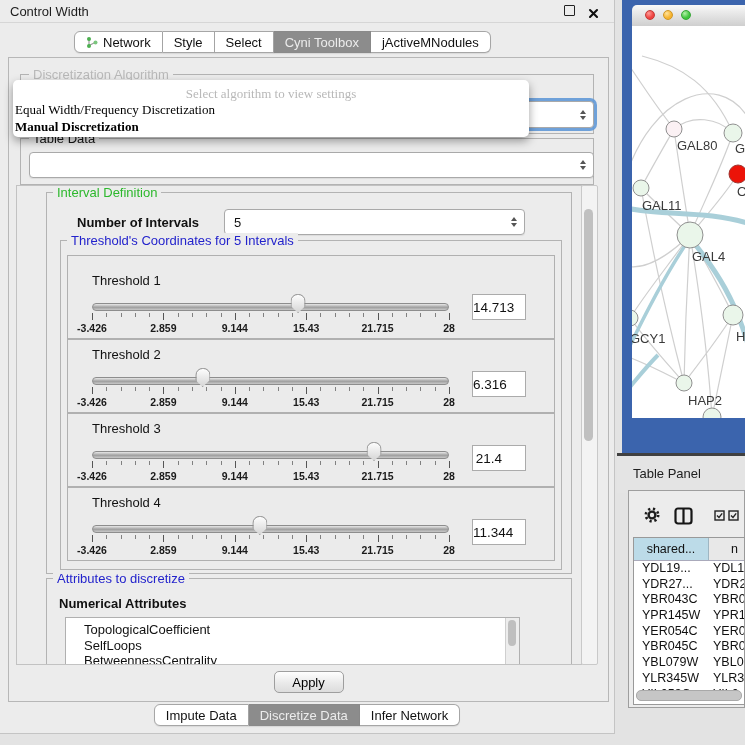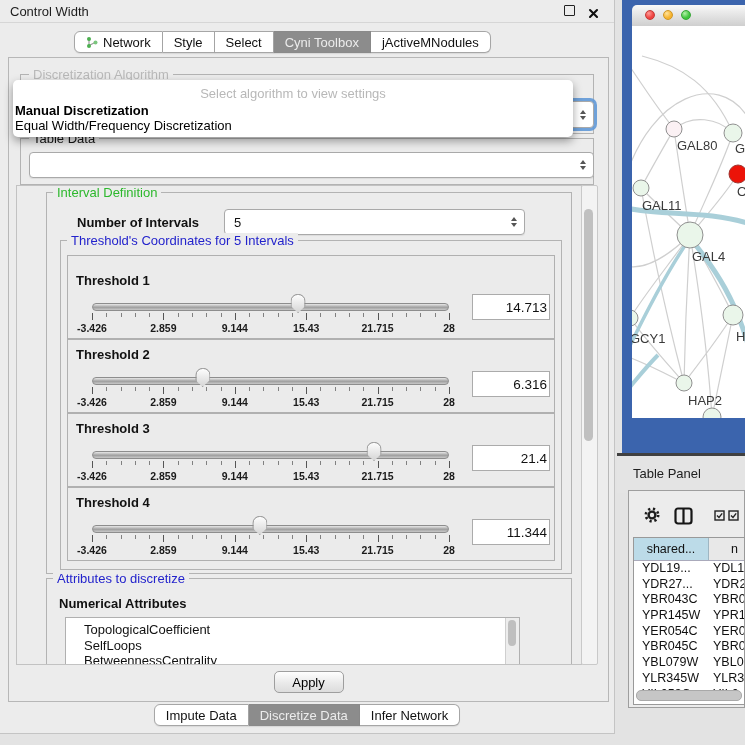--- a/index.html
+++ b/index.html
@@ -45,22 +45,22 @@
   .stepper{position:absolute;right:7px;top:50%;transform:translateY(-50%);display:flex;
            flex-direction:column;gap:2px;}
   .stepper i{display:block;width:0;height:0;border-left:3.5px solid transparent;border-right:3.5px solid transparent;}
   .stepper .up{border-bottom:4.5px solid #555;}
   .stepper .down{border-top:4.5px solid #555;}
   .algo-combo{left:8px;top:26px;width:554px;height:25px;
               box-shadow:0 0 0 3px rgba(98,153,215,0.9);}
   .td-combo{left:8px;top:13px;width:554px;height:24px;}
 
   
-  .popup{position:absolute;left:13px;top:80px;width:560px;height:57px;background:#fff;
-         border-radius:5px;box-shadow:0 4px 10px rgba(0,0,0,0.38);z-index:60;overflow:hidden;}
+  .popup{position:absolute;left:13px;top:80px;width:516px;height:57px;background:#fff;
+         border-radius:5px;box-shadow:0 4px 10px rgba(0,0,0,0.38);z-index:60;overflow:hidden;font-family:Liberation Serif, serif;}
   .popup-hint{margin-top:6px;text-align:center;font-size:13px;color:#b8b8b8;}
   .popup-item{font-size:13px;color:#000;padding-left:2px;line-height:15px;cursor:pointer;}
   .popup-item.bold{font-weight:bold;margin-top:2px;}
 
   
   .viewport{position:absolute;left:7px;top:127px;width:564px;height:478px;overflow:hidden;
             border:1px solid #c2c2c2;background:#ececec;}
   .vscroll{position:absolute;left:572px;top:127px;width:15px;height:478px;background:#f3f3f3;
            border:1px solid #c9c9c9;border-radius:2px;}
   .vthumb{position:absolute;left:2px;top:23px;width:9px;height:232px;background:#c0c0c0;
@@ -70,38 +70,38 @@
   .interval-group > .group-title{color:var(--accent-green,#2db82d);left:6px;}
   .noi-label{position:absolute;left:30px;top:22px;font-size:13px;font-weight:bold;}
   .noi-combo{left:177px;top:16px;width:290px;height:24px;}
   .thr-group{left:13px;top:47px;width:500px;height:328px;}
   .thr-group > .group-title{color:var(--accent-blue,#2323cc);left:6px;}
   #thresholds-list{position:absolute;left:6px;top:14px;right:6px;}
 
   .threshold-panel{position:relative;height:74px;border:1px solid #b0b0b0;background:#ebebeb;
                    margin-bottom:0;box-sizing:border-box;}
   .threshold-panel.tall{height:84px;}
-  .th-label{position:absolute;left:8px;top:7px;font-size:13px;font-weight:bold;}
+  .th-label{position:absolute;left:24px;top:7px;font-size:13px;font-weight:normal;}
   .threshold-panel.tall .th-label{top:17px;}
   .slider{position:absolute;left:24px;top:27px;width:357px;height:44px;}
   .threshold-panel.tall .slider{top:37px;}
   .slider-track{position:absolute;left:0;right:0;top:10px;height:6px;border:1px solid #8d8d8d;
                 border-radius:4px;background:linear-gradient(#e8e8e8,#9f9f9f 55%,#c9c9c9);}
   .ticks{position:absolute;left:0;right:0;top:20px;height:8px;}
   .tick{position:absolute;top:0;width:1px;height:4px;background:#808080;}
   .tick.major{height:7px;background:#555;}
   .tick-labels{position:absolute;left:0;right:0;top:29px;height:12px;}
   .tick-labels span{position:absolute;transform:translateX(-50%);font-size:10.5px;font-weight:bold;
                     color:#1a1a1a;white-space:nowrap;}
   .slider-thumb{position:absolute;top:1px;width:15px;height:19px;transform:translateX(-50%);
                 background:linear-gradient(#fdfdfd,#d6d6d6);border:1px solid #8f8f8f;
                 border-radius:7px 7px 3px 3px;box-sizing:border-box;cursor:pointer;
                 clip-path:polygon(0 0,100% 0,100% 62%,50% 100%,0 62%);}
-  .th-value{position:absolute;left:404px;top:31px;width:78px;height:26px;background:#fff;
-            border:1px solid #ababab;font-size:13.5px;text-align:right;padding-right:2px;
+  .th-value{position:absolute;left:404px;top:31px;width:54px;height:26px;background:#fff;
+            border:1px solid #ababab;font-size:13.5px;text-align:right;padding-right:23px;
             line-height:26px;box-sizing:border-box;}
   .threshold-panel.tall .th-value{top:38px;}
 
   .attrs-group{left:29px;top:392px;width:524px;height:200px;}
   .attrs-group > .group-title{color:var(--accent-blue,#2323cc);left:6px;}
   .attrs-subtitle{position:absolute;left:12px;top:17px;font-size:13px;font-weight:bold;}
   .attr-list{position:absolute;left:18px;top:38px;width:455px;height:150px;background:#fff;
              border:1px solid #b0b0b0;overflow:hidden;padding-top:4px;box-sizing:border-box;}
   .attr-item{font-size:13px;line-height:15.5px;padding-left:18px;cursor:pointer;}
   .list-scroll{position:absolute;right:0;top:0;bottom:0;width:13px;background:#ededed;
@@ -434,22 +434,22 @@
       <div class="seg active">
           <span>Discretize Data</span>
         </div>
       <div class="seg">
           <span>Infer Network</span>
         </div>
     </div>
 
     <div class="popup">
       <div class="popup-hint">Select algorithm to view settings</div>
+      <div class="popup-item">Equal Width/Frequency Discretization</div>
       <div class="popup-item bold">Manual Discretization</div>
-      <div class="popup-item">Equal Width/Frequency Discretization</div>
     </div>
   </section>
 
   <section class="network-frame">
     <div class="nv-titlebar">
       <span class="tl tl-red"></span>
       <span class="tl tl-yellow"></span>
       <span class="tl tl-green"></span>
     </div>
     <div class="nv-canvas">

